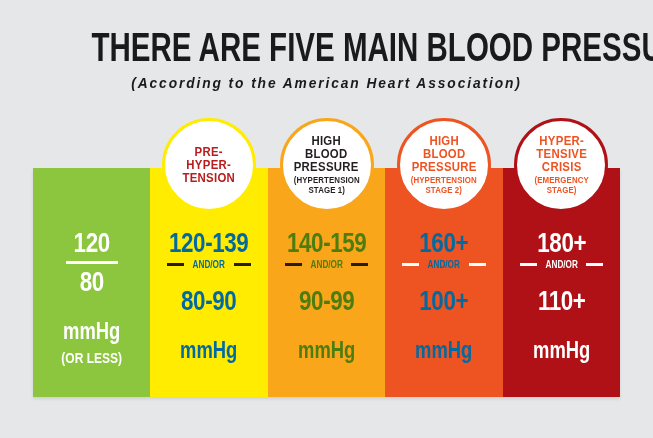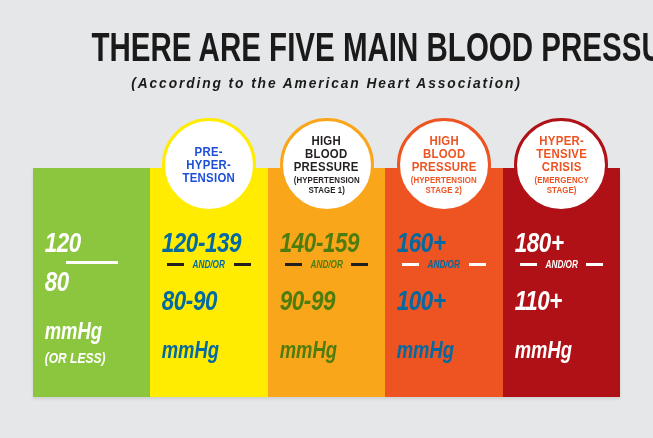--- a/index.html
+++ b/index.html
@@ -107,22 +107,22 @@
     margin-top: 1px;
     transform: scaleX(0.95);
   }
 
   
   .values {
     position: absolute;
     left: 0;
     right: 0;
     top: 60px;
+    text-align: center;
     font-family: "Liberation Sans Narrow", "Liberation Sans", sans-serif;
-    font-style: italic;
   }
   .num {
     font-size: 28px;
     line-height: 30px;
     font-weight: bold;
     letter-spacing: -0.5px;
     transform: scaleX(0.80);
     white-space: nowrap;
   }
   .divider {
@@ -181,21 +181,21 @@
       <div class="values" style="color: rgb(255, 255, 255);">
         <div class="num">120</div>
         <div class="fraction-rule" style="background: rgb(255, 255, 255);"></div>
         <div class="num">80</div>
         <div class="unit">mmHg</div>
         <div class="note">(OR LESS)</div>
       </div>
     </div>
     <div class="col">
       <div class="col-bar" style="background: rgb(255, 236, 0);"></div>
-      <div class="badge" style="border: 3px solid rgb(255, 236, 0); color: #1d4ed8;">
+      <div class="badge" style="border: 3px solid rgb(255, 236, 0); color: #b91c1c;">
         <div class="badge-title small">
           <div>PRE-</div>
           <div>HYPER-</div>
           <div>TENSION</div>
         </div>
       </div>
       <div class="values" style="color: #0369a1;">
         <div class="num">120-139</div>
         <div class="divider">
           <span class="rule" style="background: rgb(35, 31, 32);"></span>

